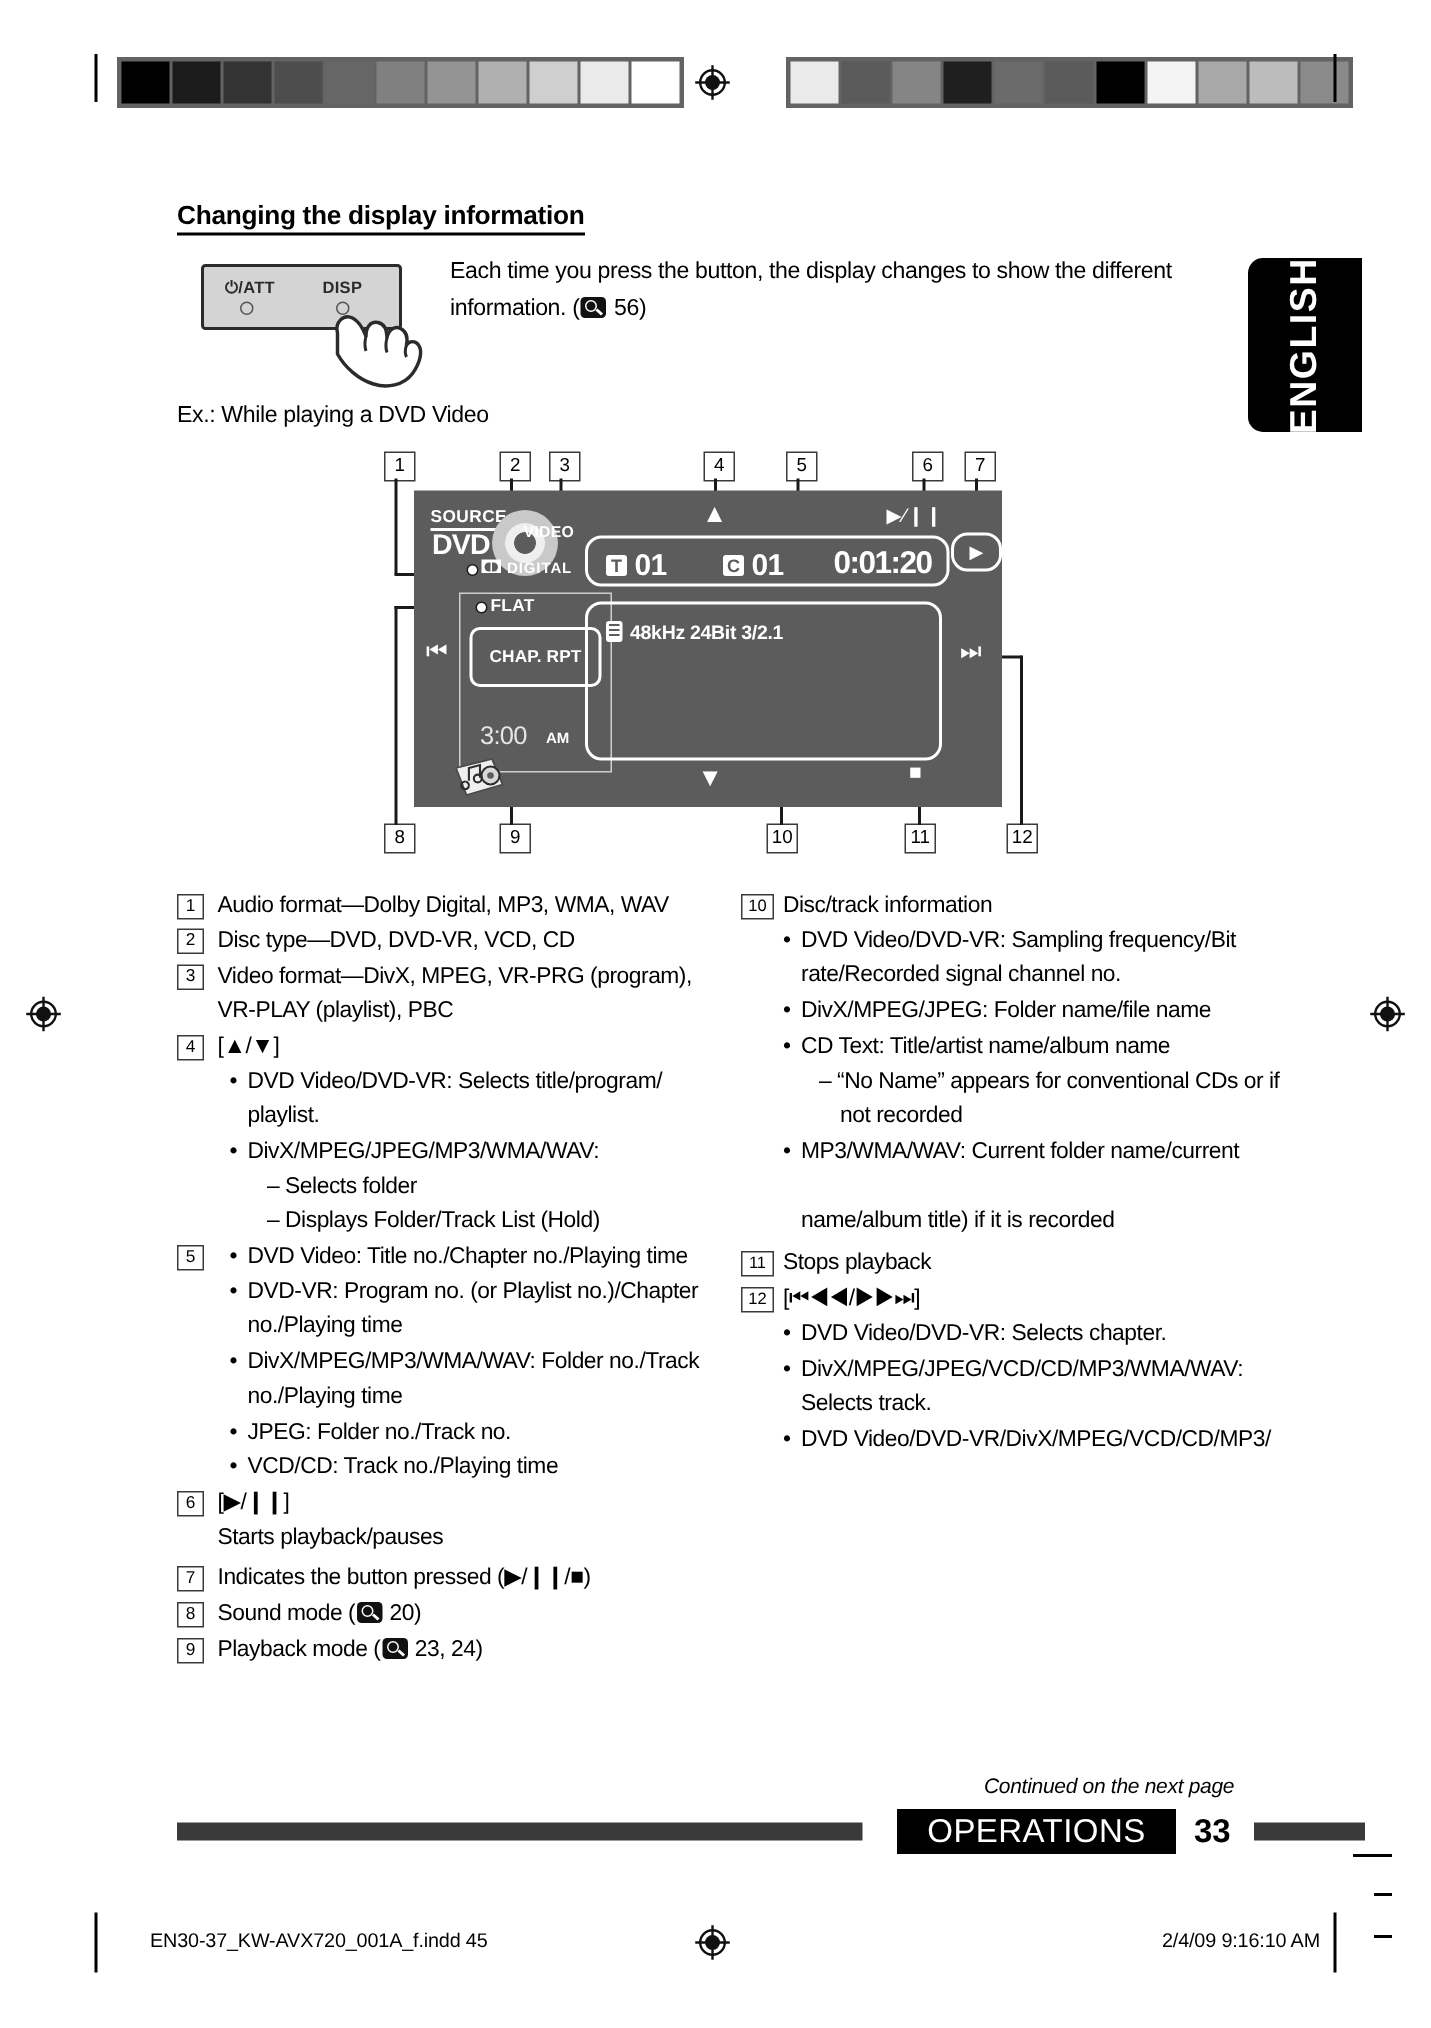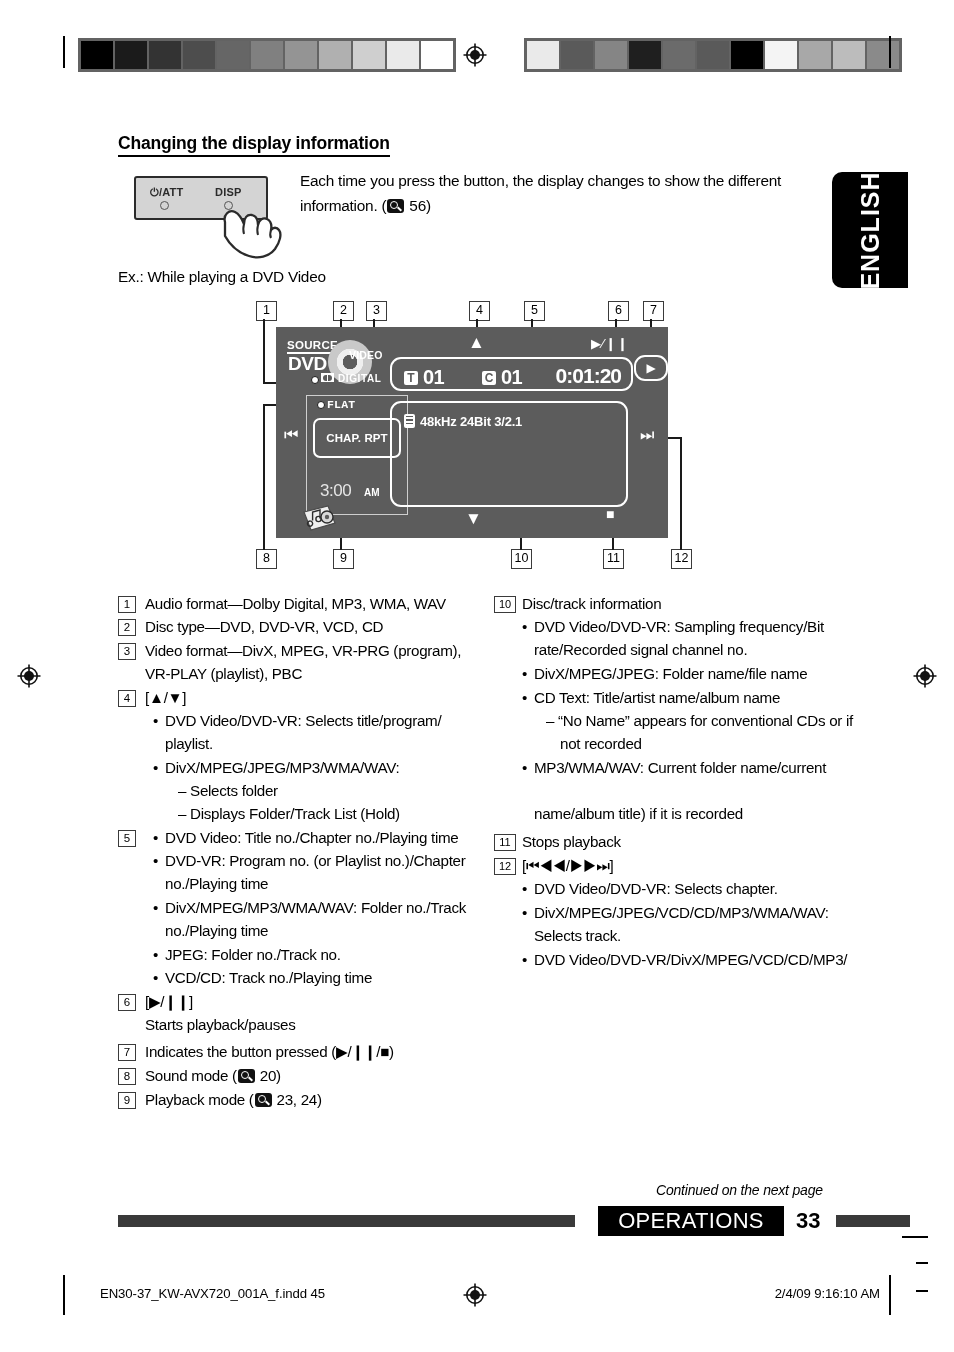--- a/index.html
+++ b/index.html
@@ -85,21 +85,21 @@
   .dolby::before{left:1.6px;border-radius:3px 0 0 3px;}
   .dolby::after{right:1.6px;border-radius:0 3px 3px 0;}
 
   .disc{
     position:absolute;width:44px;height:44px;border-radius:50%;
     background:radial-gradient(circle at 50% 50%, #5c5c5c 0 7px, #efefef 7.5px 13px, #c9c9c9 13.5px 100%);
   }
   .videotag{position:absolute;color:#fff;font-size:10.5px;font-weight:bold;letter-spacing:.2px;}
 
   .eqbox{position:absolute;border:1.3px solid #cfcfcf;}
-  .flatword{position:absolute;color:#fff;font-size:11.5px;font-weight:bold;letter-spacing:.2px;font-family:Liberation Mono, monospace;}
+  .flatword{position:absolute;color:#fff;font-size:11.5px;font-weight:bold;letter-spacing:.2px;}
   .dot{position:absolute;width:6px;height:6px;border-radius:50%;background:#fff;border:1.2px solid #1a1a1a;}
   .chaprpt{
     position:absolute;border:2px solid #fff;border-radius:7px;color:#fff;
     font-size:11.5px;font-weight:bold;display:flex;align-items:center;justify-content:center;
     letter-spacing:.1px;
   }
   .clock{position:absolute;color:#e5e5e5;font-size:17px;font-weight:normal;letter-spacing:-.5px;}
   .ampm{position:absolute;color:#fff;font-size:10px;font-weight:bold;}
   .noteicon{position:absolute;width:34px;height:24px;}
 

